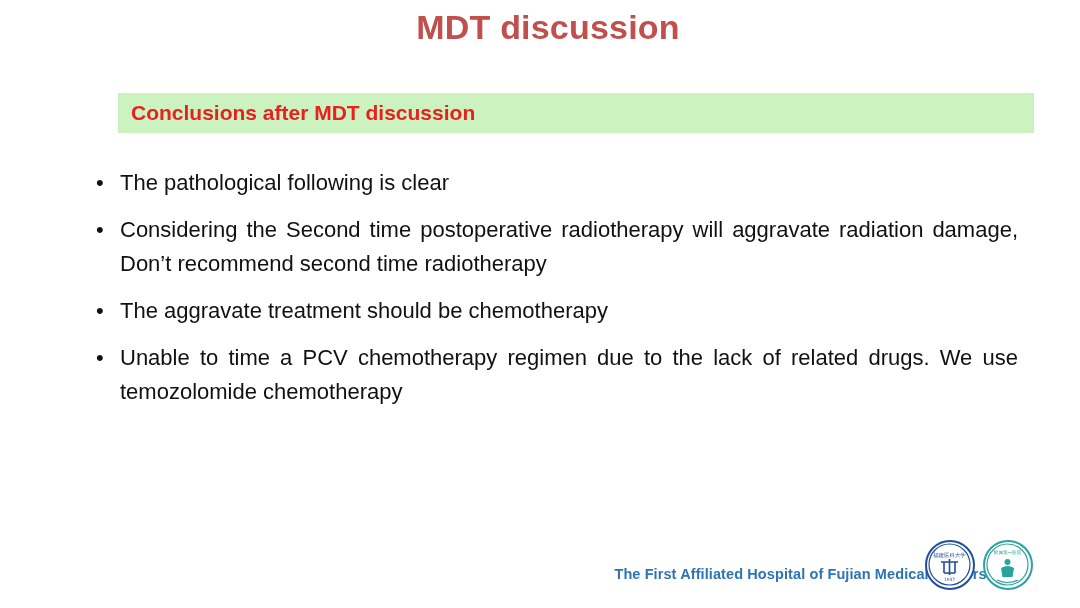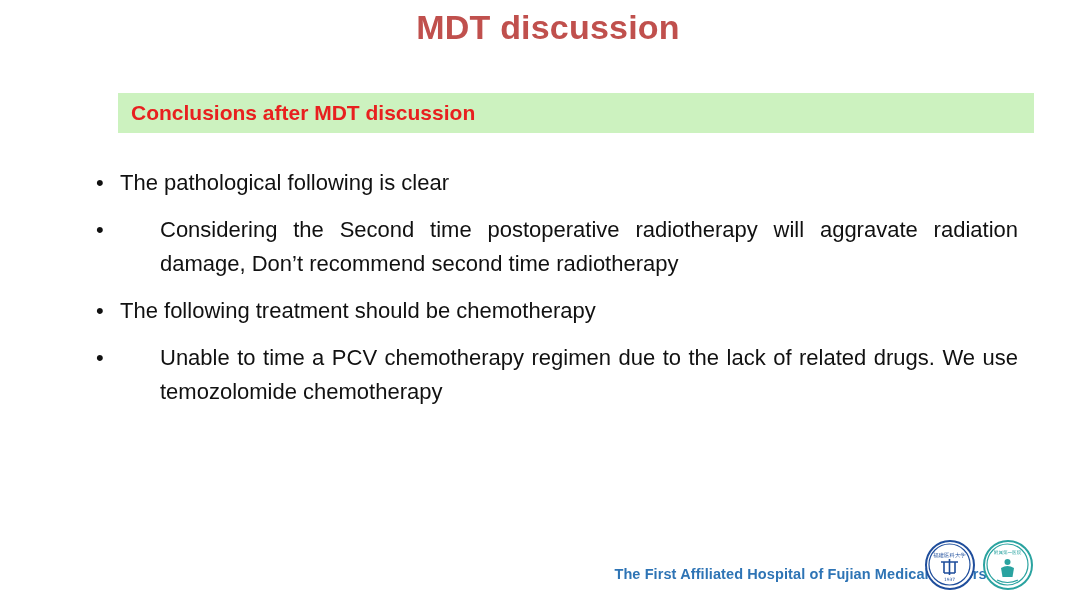--- a/index.html
+++ b/index.html
@@ -68,21 +68,20 @@
   }
   .bullet-text {
     flex: 1 1 auto;
     font-size: 22px;
     line-height: 34px;
     color: #111111;
   }
   .bullet-text.justify {
     text-align: justify;
     text-align-last: left;
-    margin-left: 40px;
   }
   .footer {
     position: absolute;
     left: 0;
     top: 566px;
     width: 1080px;
     text-align: center;
   }
   .footer-text {
     position: absolute;
@@ -143,21 +142,21 @@
       <span class="bullet-text">The pathological following is clear</span>
     </div>
 
     <div class="bullet">
       <span class="bullet-dot">•</span>
       <span class="bullet-text justify">Considering the Second time postoperative radiotherapy will aggravate radiation damage, Don’t recommend second time radiotherapy</span>
     </div>
 
     <div class="bullet">
       <span class="bullet-dot">•</span>
-      <span class="bullet-text">The following treatment should be chemotherapy</span>
+      <span class="bullet-text">The aggravate treatment should be chemotherapy</span>
     </div>
 
     <div class="bullet">
       <span class="bullet-dot">•</span>
       <span class="bullet-text justify">Unable to time a PCV chemotherapy regimen due to the lack of related drugs. We use temozolomide chemotherapy</span>
     </div>
 
   </div>
 
   <div class="footer">

